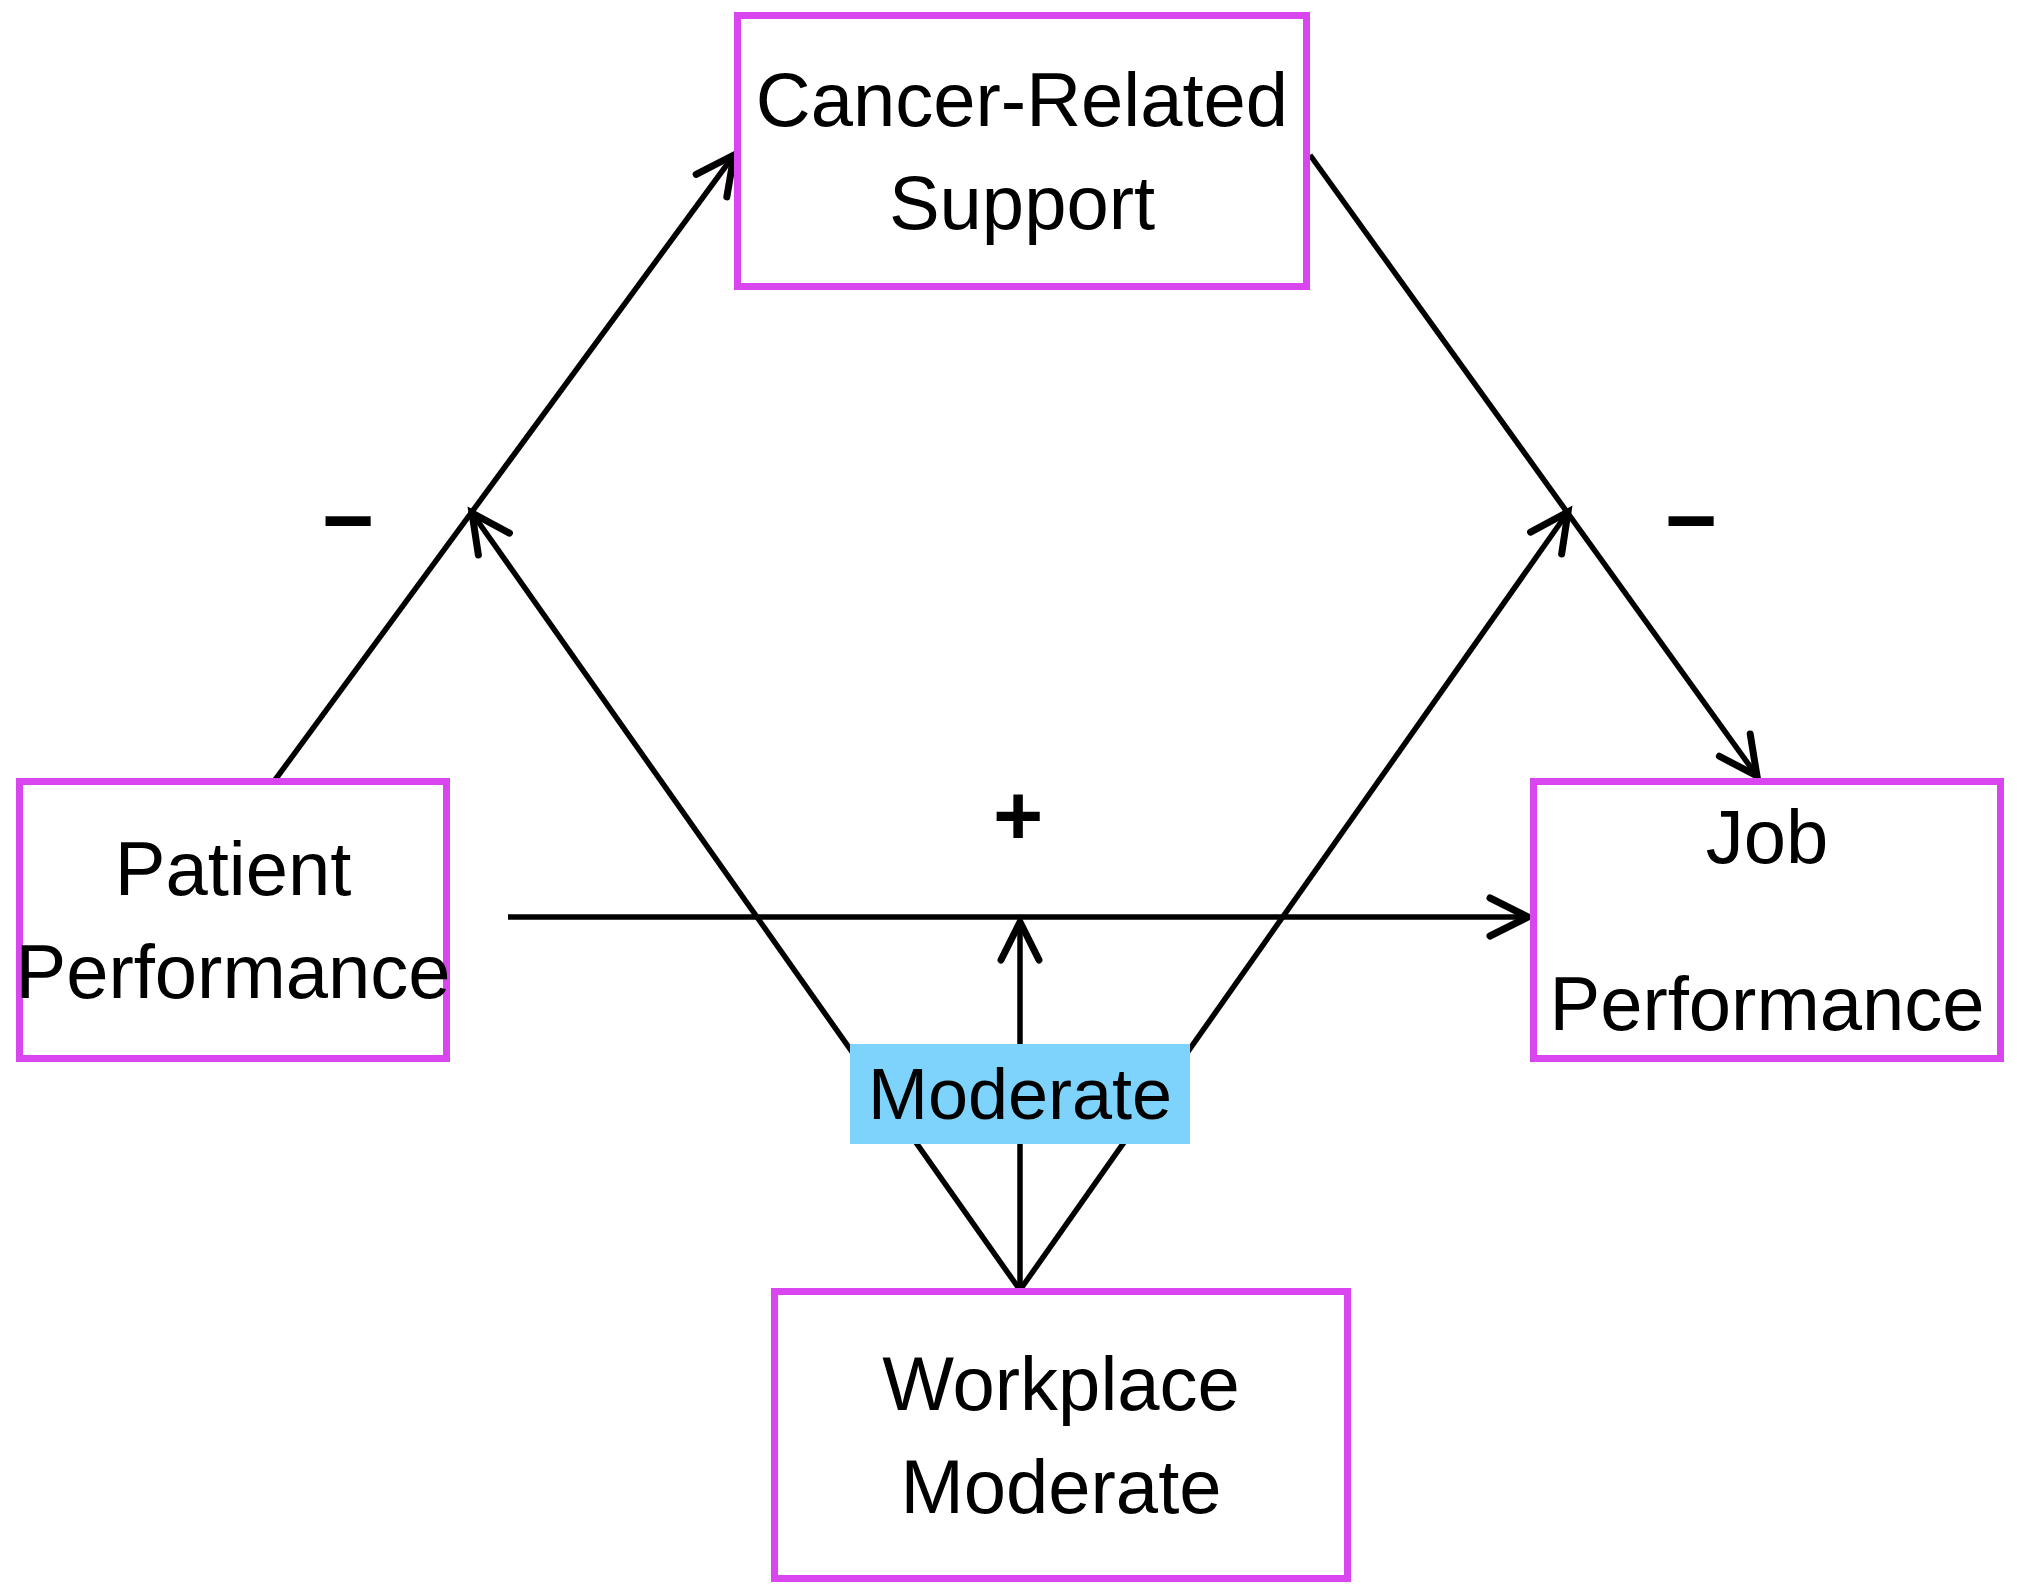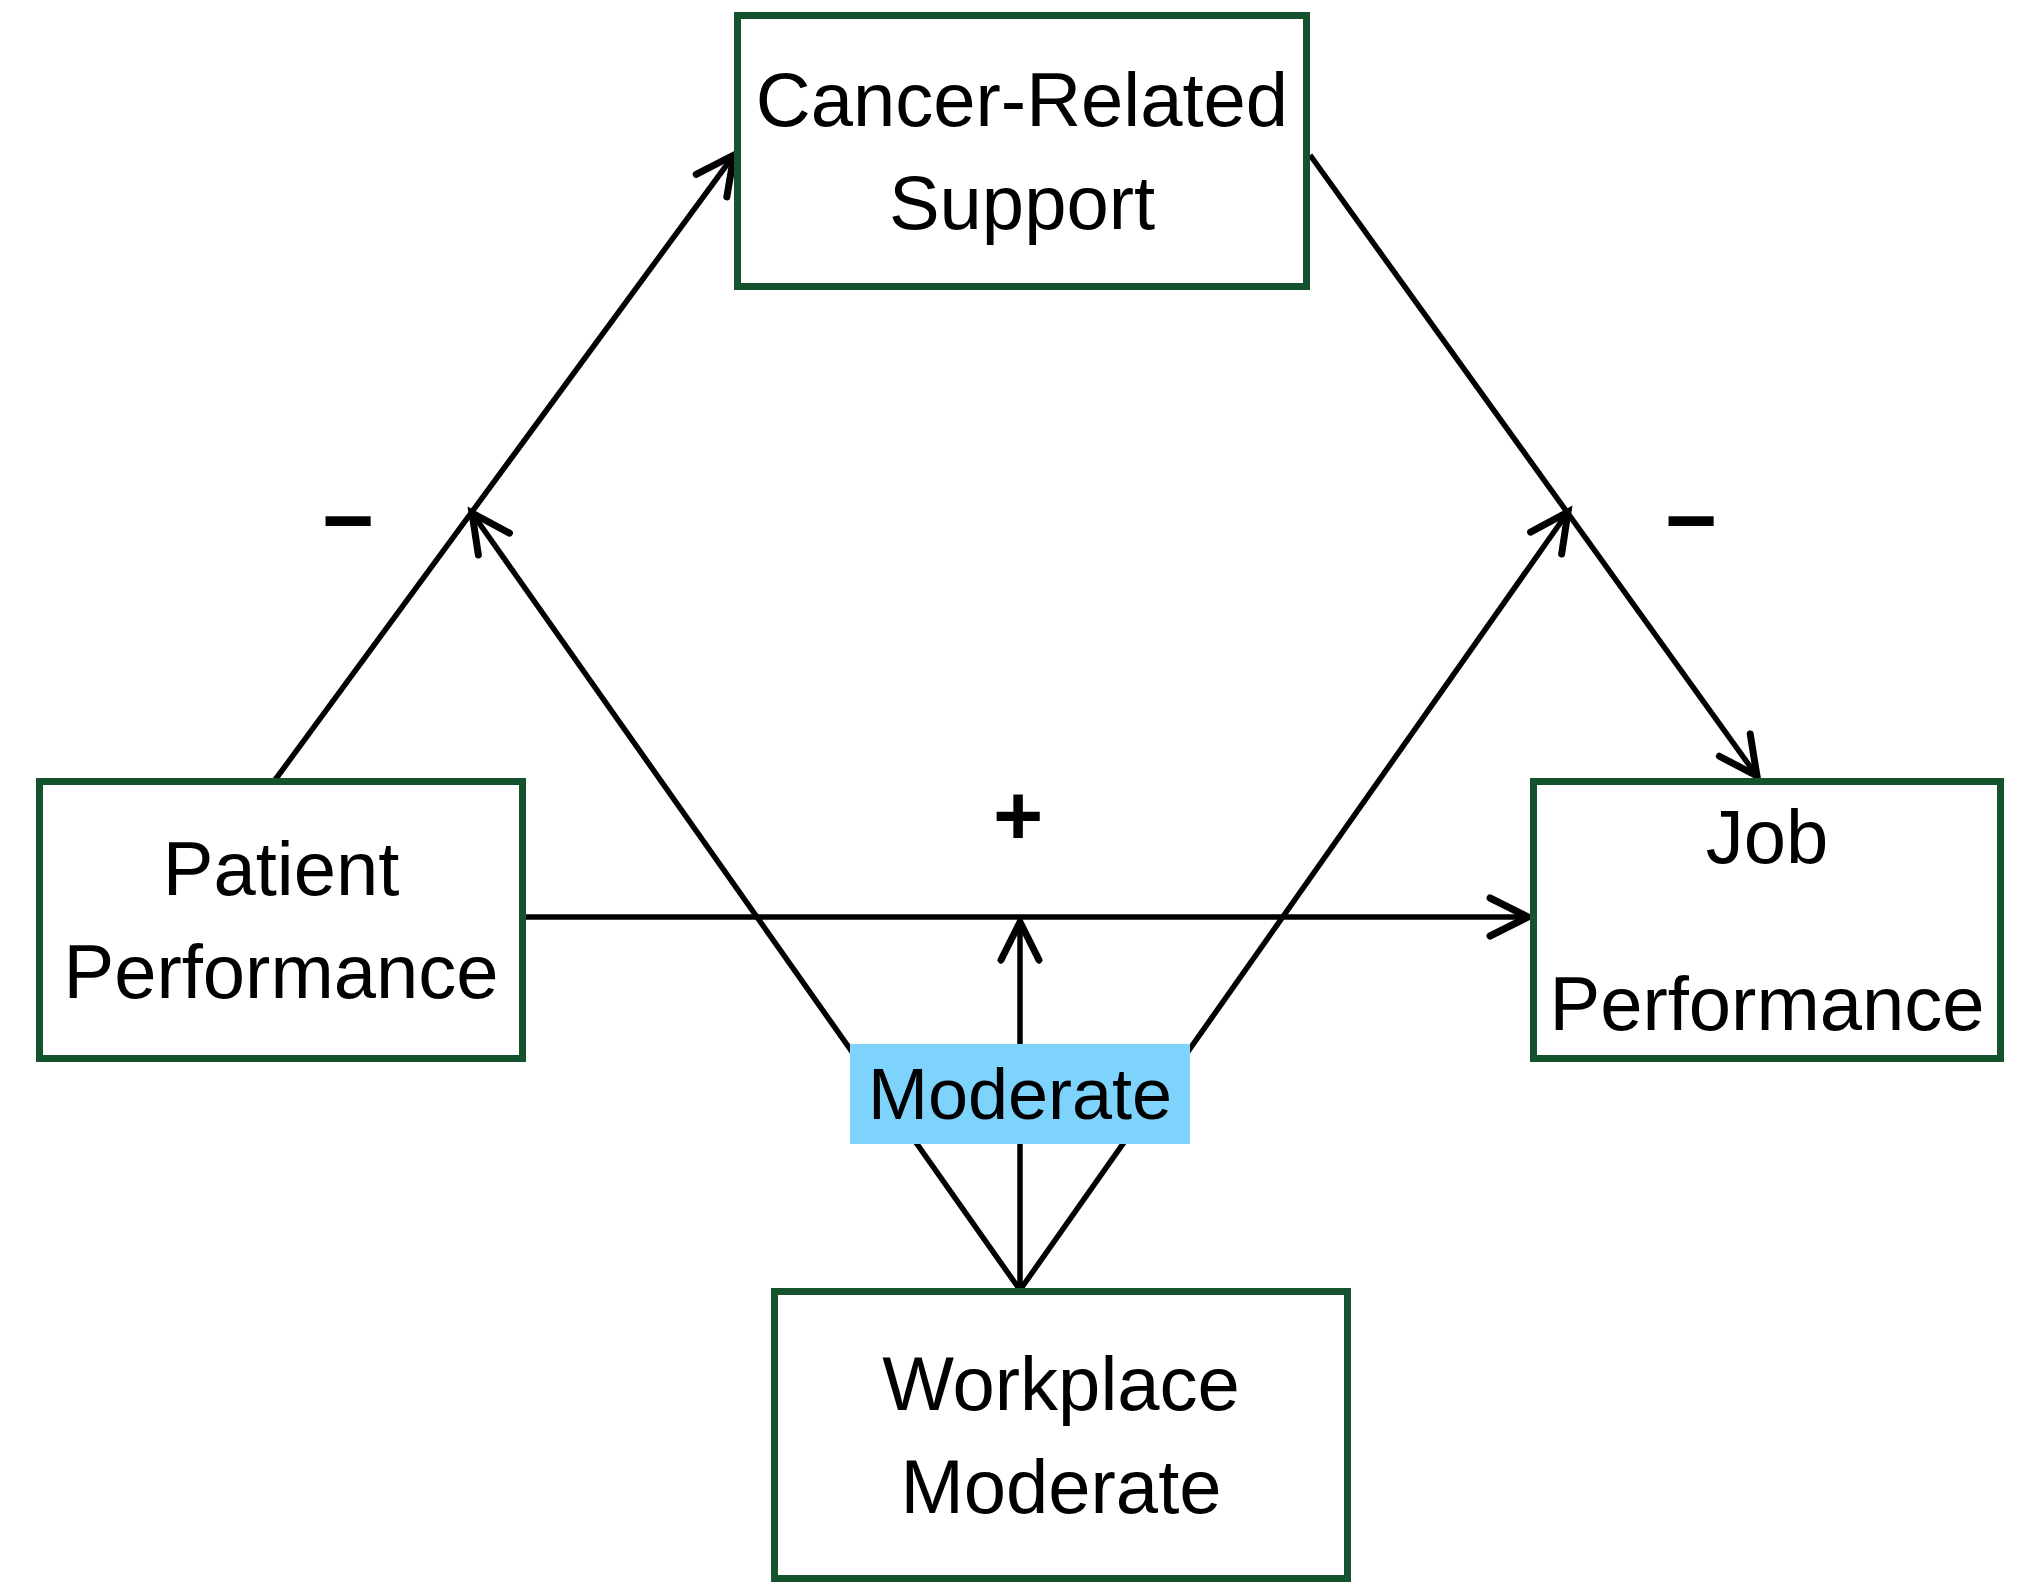--- a/index.html
+++ b/index.html
@@ -29,35 +29,35 @@
     fill: none;
   }
   .sign-label {
     font-family: "Liberation Sans", "DejaVu Sans", sans-serif;
     font-weight: bold;
     fill: #000000;
   }
   .node {
     position: absolute;
     box-sizing: border-box;
-    border: 7px solid #14532d;
+    border: 7px solid #d946ef;
     background: #ffffff;
     z-index: 2;
     display: flex;
     flex-direction: column;
     align-items: center;
     justify-content: center;
     text-align: center;
     color: #000000;
     font-size: 76px;
     line-height: 1.36;
     white-space: nowrap;
   }
   .node-crs { left: 734px; top: 12px;   width: 576px; height: 278px; }
-  .node-pa  { left: 36px;  top: 778px;  width: 490px; height: 284px; }
+  .node-pa  { left: 16px;  top: 778px;  width: 434px; height: 284px; }
   .node-jp  { left: 1530px;top: 778px;  width: 474px; height: 284px; justify-content: space-between; }
   .node-ws  { left: 735px; top: 1288px; width: 580px; height: 294px; margin-left: 36px; }
   .moderate-label {
     position: absolute;
     left: 850px;
     top: 1044px;
     width: 340px;
     height: 100px;
     line-height: 100px;
     text-align: center;

